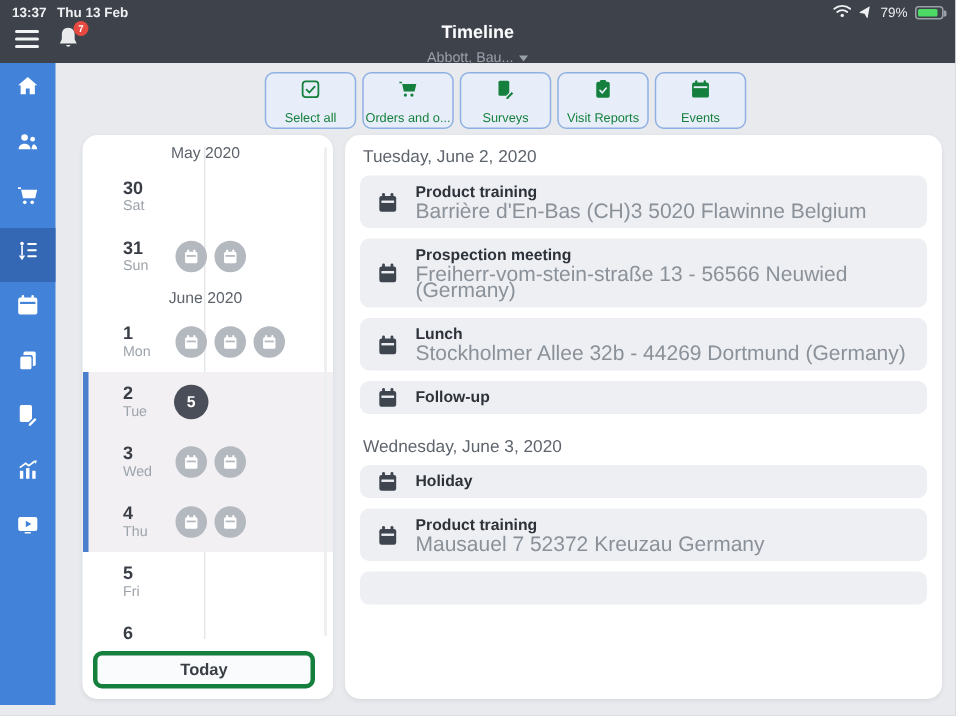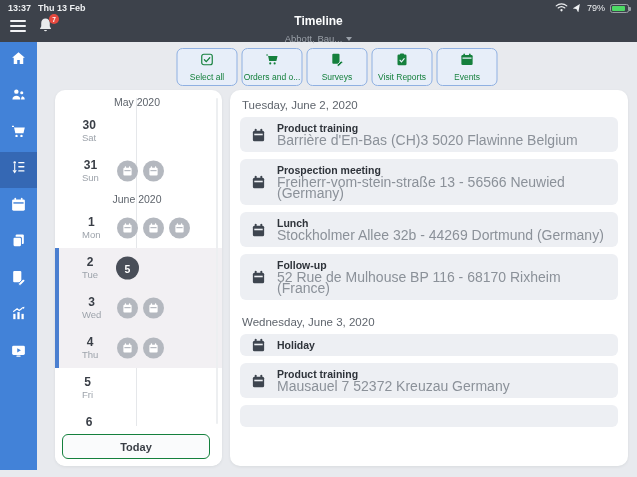--- a/index.html
+++ b/index.html
@@ -38,30 +38,30 @@
   .filter-label { font-size:8.5px; line-height:9px; max-width:57px; white-space:nowrap; overflow:hidden; }
   
   .panel { position:absolute; background:#fff; border-radius:10px; box-shadow:0 1px 3px rgba(40,45,55,.08); }
   #calendar-panel { left:55px; top:90px; width:167px; height:376px; overflow:hidden; }
   #events-panel { left:230px; top:90px; width:398px; height:376px; overflow:hidden; }
   
   .cal-line { position:absolute; left:81px; top:8px; bottom:40px; width:1px; background:#e5e7ea; z-index:0; }
   .cal-track { position:absolute; right:4px; top:8px; bottom:42px; width:2px; background:#edeff1; border-radius:1px; z-index:3; }
   .cal-rows { position:absolute; left:0; right:0; top:4px; z-index:1; }
   .month-label { height:17px; line-height:17px; text-align:center; font-size:10.5px; color:#5e646c; width:164px; }
-  .day-row { position:relative; height:40px; display:flex; align-items:center; padding-left:27px; cursor:pointer;text-align:center; }
+  .day-row { position:relative; height:40px; display:flex; align-items:center; padding-left:27px; cursor:pointer; }
   .day-col { display:flex; flex-direction:column; line-height:1.05; z-index:2; }
   .day-num { font-size:12px; font-weight:bold; color:#393e46; }
   .day-wd { font-size:9.5px; color:#9da3ab; margin-top:1px; }
   .day-row.in-range { background:#f2f0f3; box-shadow:inset 4px 0 0 #4a7fd0; }
   .evt-icons { position:absolute; left:62px; top:50%; transform:translateY(-50%); display:flex; gap:5px; z-index:2; }
   .evt-circle { width:21px; height:21px; border-radius:50%; background:#b4b8bf; display:flex; align-items:center; justify-content:center; color:#fff; }
   .evt-circle svg { width:11px; height:11px; }
   .sel-badge { position:absolute; left:61px; top:50%; transform:translateY(-50%); width:23px; height:23px; border-radius:50%; background:#494e58; color:#fff; font-size:10.5px; font-weight:bold; display:flex; align-items:center; justify-content:center; z-index:2; }
-  .today-btn { position:absolute; left:7px; right:12px; bottom:7px; height:25px; background:#fbfcfd; border:1px solid #15803d; border-radius:6px; display:flex; align-items:center; justify-content:center; font-size:11px; font-weight:bold; color:#3a3f46; cursor:pointer; z-index:4; background:#fafbfc; }
+  .today-btn { position:absolute; left:7px; right:12px; bottom:7px; height:25px; background:#fbfcfd; border:3px solid #15803d; border-radius:6px; display:flex; align-items:center; justify-content:center; font-size:11px; font-weight:bold; color:#3a3f46; cursor:pointer; z-index:4; background:#fafbfc; }
   .cal-fade { position:absolute; left:0; right:0; bottom:0; height:38px; background:#fff; z-index:3; border-radius:0 0 10px 10px; }
   
   .group-header { font-size:11.5px; color:#5f656d; padding:9px 12px 6px; }
   .event-card { position:relative; margin:0 10px 7px; background:#edeff3; border-radius:6px; padding:4px 10px 4px 37px; min-height:22px; display:flex; flex-direction:column; justify-content:center; cursor:pointer; }
   .card-icon { position:absolute; left:11px; top:50%; transform:translateY(-50%); width:15px; height:15px; color:#3e454f; }
   .card-title { font-size:10.5px; font-weight:bold; color:#2e333a; line-height:11px; padding:2px 0 1px; }
   .card-loc { font-size:14px; color:#8b9199; line-height:11px; padding-bottom:2px; }
 </style>
 </head>
 <body>
@@ -397,21 +397,20 @@
         <div class="card-loc">Stockholmer Allee 32b - 44269 Dortmund (Germany)</div>
       </div>
       <div class="event-card">
         <span class="card-icon"><svg viewBox="0 0 16 16" fill="currentColor">
             <rect x="2" y="3.4" width="12" height="11.2" rx="1.6"></rect>
             <rect x="4" y="1.2" width="2" height="3.4" rx="1"></rect>
             <rect x="10" y="1.2" width="2" height="3.4" rx="1"></rect>
             <rect x="3.5" y="6.6" width="9" height="1.7" fill="#edeff3"></rect>
           </svg></span>
         <div class="card-title">Follow-up</div>
-        <div class="card-loc">52 Rue de Mulhouse BP 116 - 68170 Rixheim (France)</div>
       </div>
       <div class="group-header">Wednesday, June 3, 2020</div>
       <div class="event-card">
         <span class="card-icon"><svg viewBox="0 0 16 16" fill="currentColor">
             <rect x="2" y="3.4" width="12" height="11.2" rx="1.6"></rect>
             <rect x="4" y="1.2" width="2" height="3.4" rx="1"></rect>
             <rect x="10" y="1.2" width="2" height="3.4" rx="1"></rect>
             <rect x="3.5" y="6.6" width="9" height="1.7" fill="#edeff3"></rect>
           </svg></span>
         <div class="card-title">Holiday</div>

